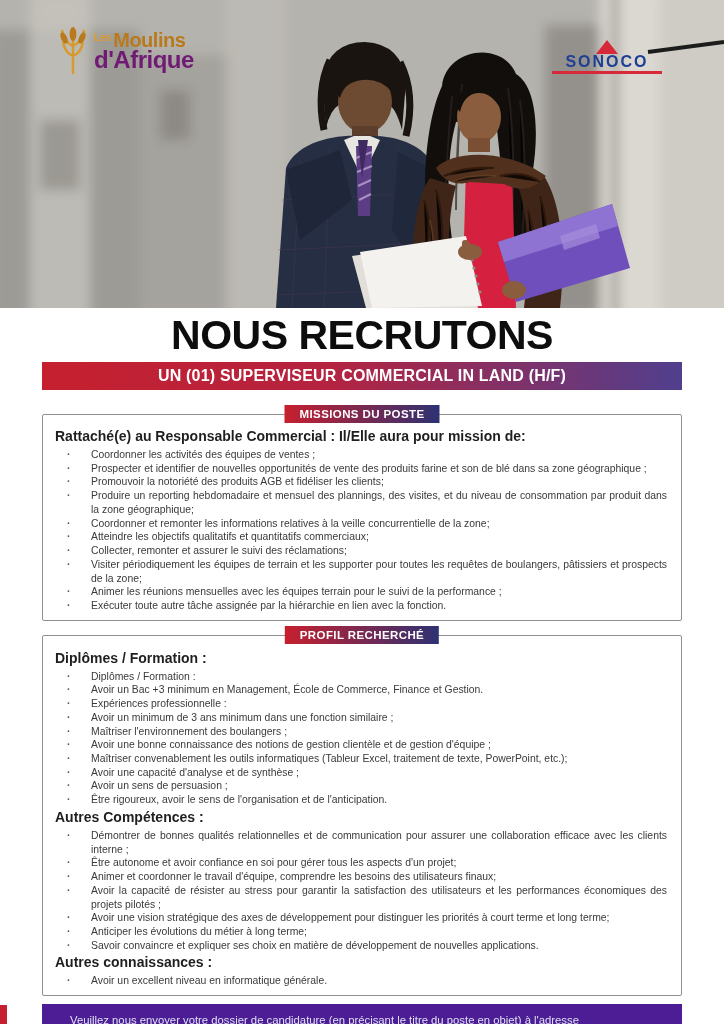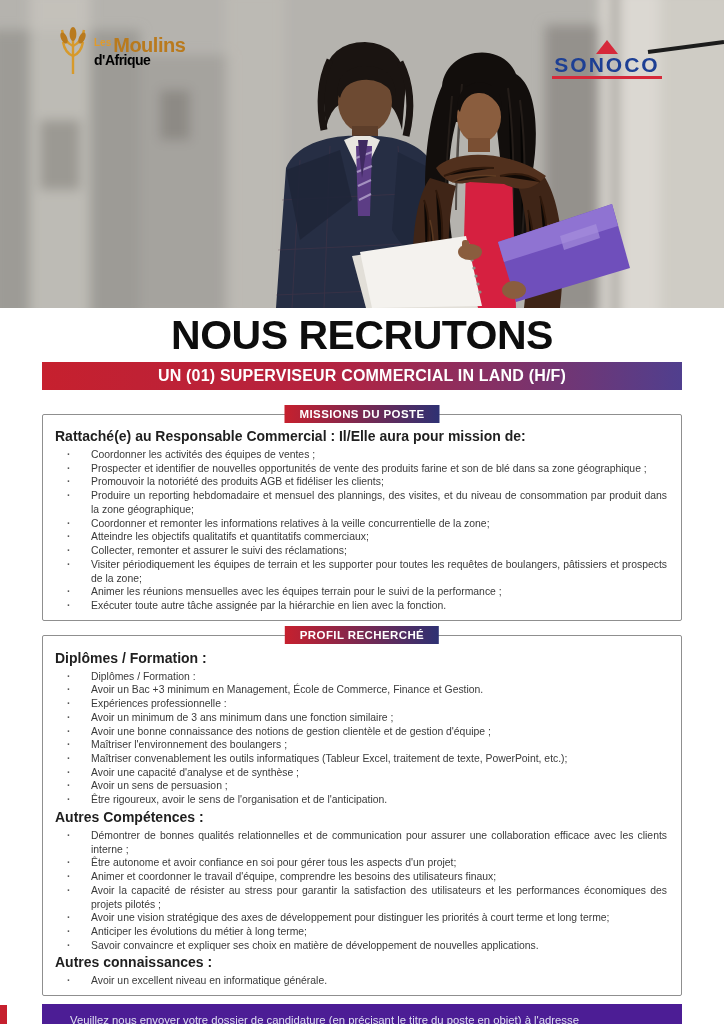--- a/index.html
+++ b/index.html
@@ -7,24 +7,24 @@
     position:relative;width:724px;height:1024px;background:#ffffff;
     font-family:"Liberation Sans",sans-serif;overflow:hidden;color:#333;
   }
   
   .hero{position:relative;width:724px;height:308px;background:#b5b3ae;overflow:hidden;}
   .hero svg{display:block;}
   .logo-moulins{position:absolute;top:26px;left:56px;display:flex;align-items:center;gap:4px;}
   .lm-text{line-height:1;}
   .lm-les{font-size:10px;font-weight:bold;color:#e09b2d;display:inline-block;vertical-align:6px;margin-right:2px;}
   .lm-moulins{font-size:20px;font-weight:bold;color:#b97a1d;letter-spacing:-0.5px;}
-  .lm-afrique{font-size:14px;font-weight:bold;color:#000000;letter-spacing:-0.5px;margin-top:-2px;}
+  .lm-afrique{font-size:24px;font-weight:bold;color:#701a75;letter-spacing:-0.5px;margin-top:-2px;}
   .logo-sonoco{position:absolute;top:40px;right:62px;text-align:center;width:110px;}
   .sn-tri{width:0;height:0;margin:0 auto;border-left:11px solid transparent;border-right:11px solid transparent;border-bottom:14px solid #d6293a;}
-  .sn-word{font-size:21px;font-weight:bold;color:#1d3f94;letter-spacing:2px;border-bottom:3px solid #d6293a;line-height:1.05;}
+  .sn-word{font-size:16px;font-weight:bold;color:#1d3f94;letter-spacing:2px;border-bottom:3px solid #d6293a;line-height:1.05;}
   
   .title{
     text-align:center;font-size:41px;font-weight:800;color:#0d0d0d;
     letter-spacing:-0.5px;line-height:1;padding:7px 0 6px;
   }
   .job-banner{
     margin:0 42px;height:28px;display:flex;align-items:center;justify-content:center;
     background:linear-gradient(90deg,#c6202e 0%,#b42340 45%,#503f8e 100%);
     color:#fff;font-size:16px;font-weight:bold;letter-spacing:0.2px;
   }
@@ -215,22 +215,22 @@
   </div>
 
   <div class="box">
     <div class="badge">PROFIL RECHERCHÉ</div>
     <div class="subhead">Diplômes / Formation :</div>
     <ul class="blist">
       <li>Diplômes / Formation :</li>
       <li>Avoir un Bac +3 minimum en Management, École de Commerce, Finance et Gestion.</li>
       <li>Expériences professionnelle :</li>
       <li>Avoir un minimum de 3 ans minimum dans une fonction similaire ;</li>
+      <li>Maîtriser l'environnement des boulangers ;</li>
       <li>Avoir une bonne connaissance des notions de gestion clientèle et de gestion d'équipe ;</li>
-      <li>Maîtriser l'environnement des boulangers ;</li>
       <li>Maîtriser convenablement les outils informatiques (Tableur Excel, traitement de texte, PowerPoint, etc.);</li>
       <li>Avoir une capacité d'analyse et de synthèse ;</li>
       <li>Avoir un sens de persuasion ;</li>
       <li>Être rigoureux, avoir le sens de l'organisation et de l'anticipation.</li>
     </ul>
     <div class="subhead">Autres Compétences :</div>
     <ul class="blist">
       <li>Démontrer de bonnes qualités relationnelles et de communication pour assurer une collaboration efficace avec les clients interne ;</li>
       <li>Être autonome et avoir confiance en soi pour gérer tous les aspects d'un projet;</li>
       <li>Animer et coordonner le travail d'équipe, comprendre les besoins des utilisateurs finaux;</li>

